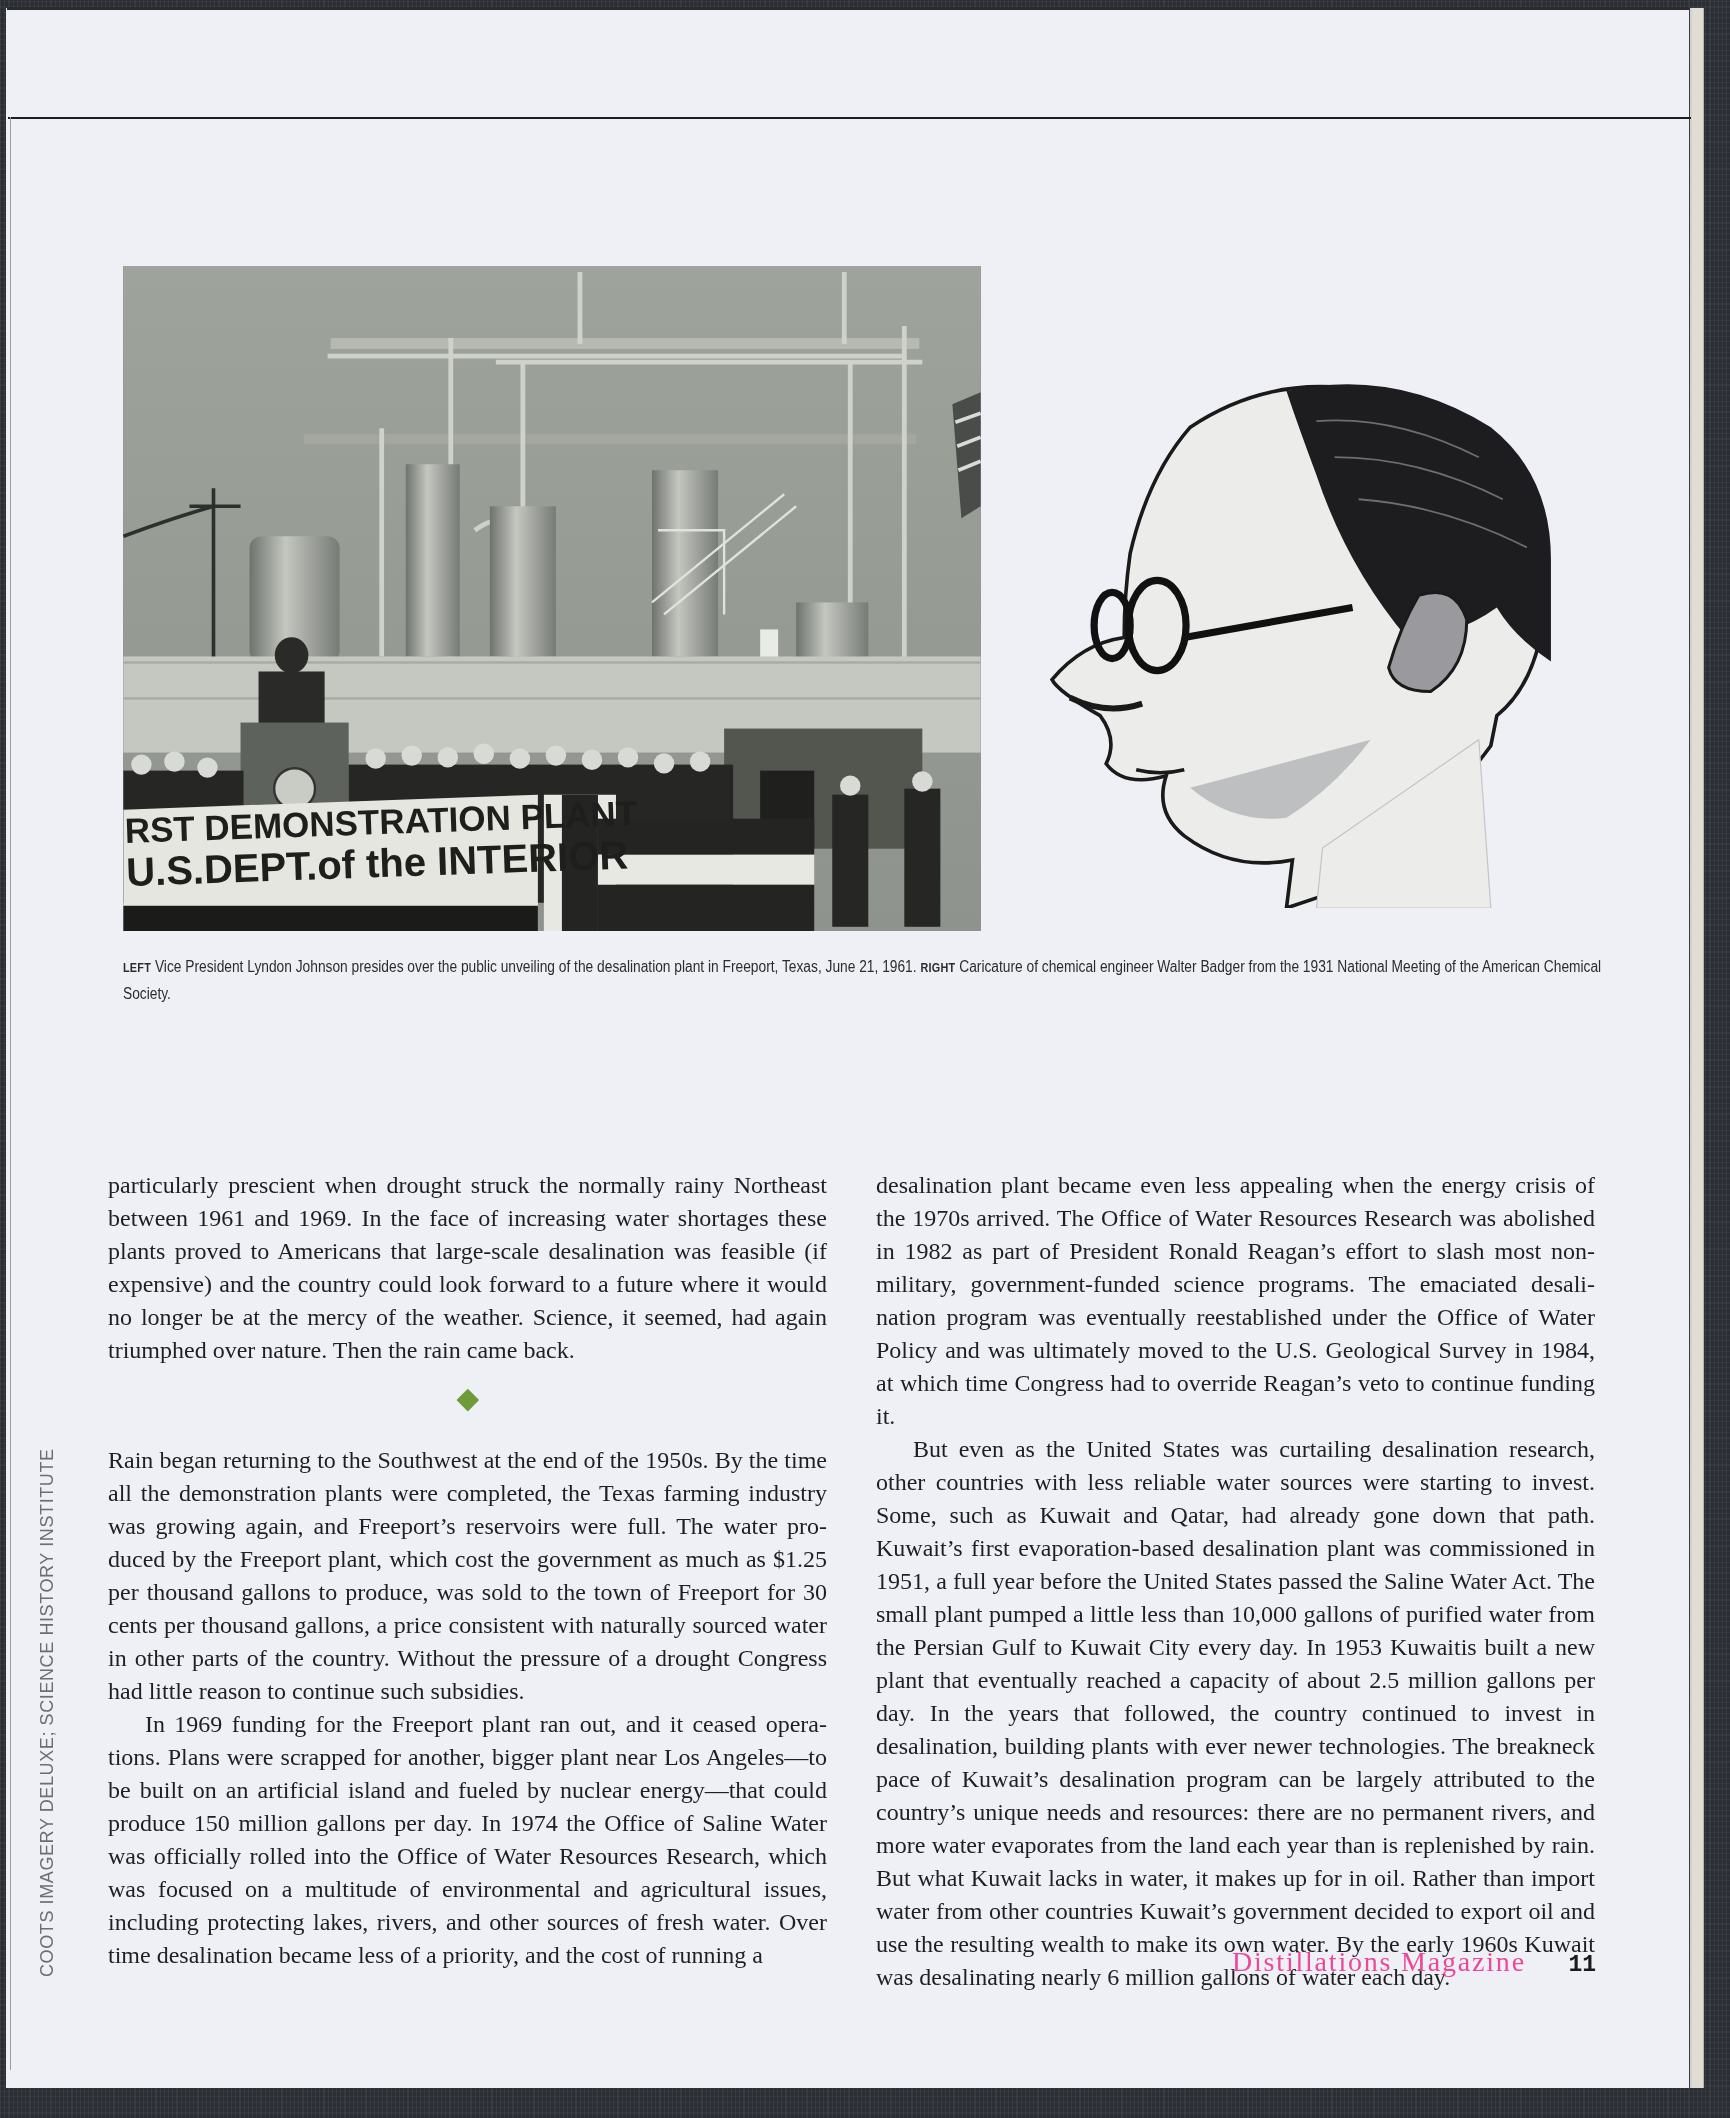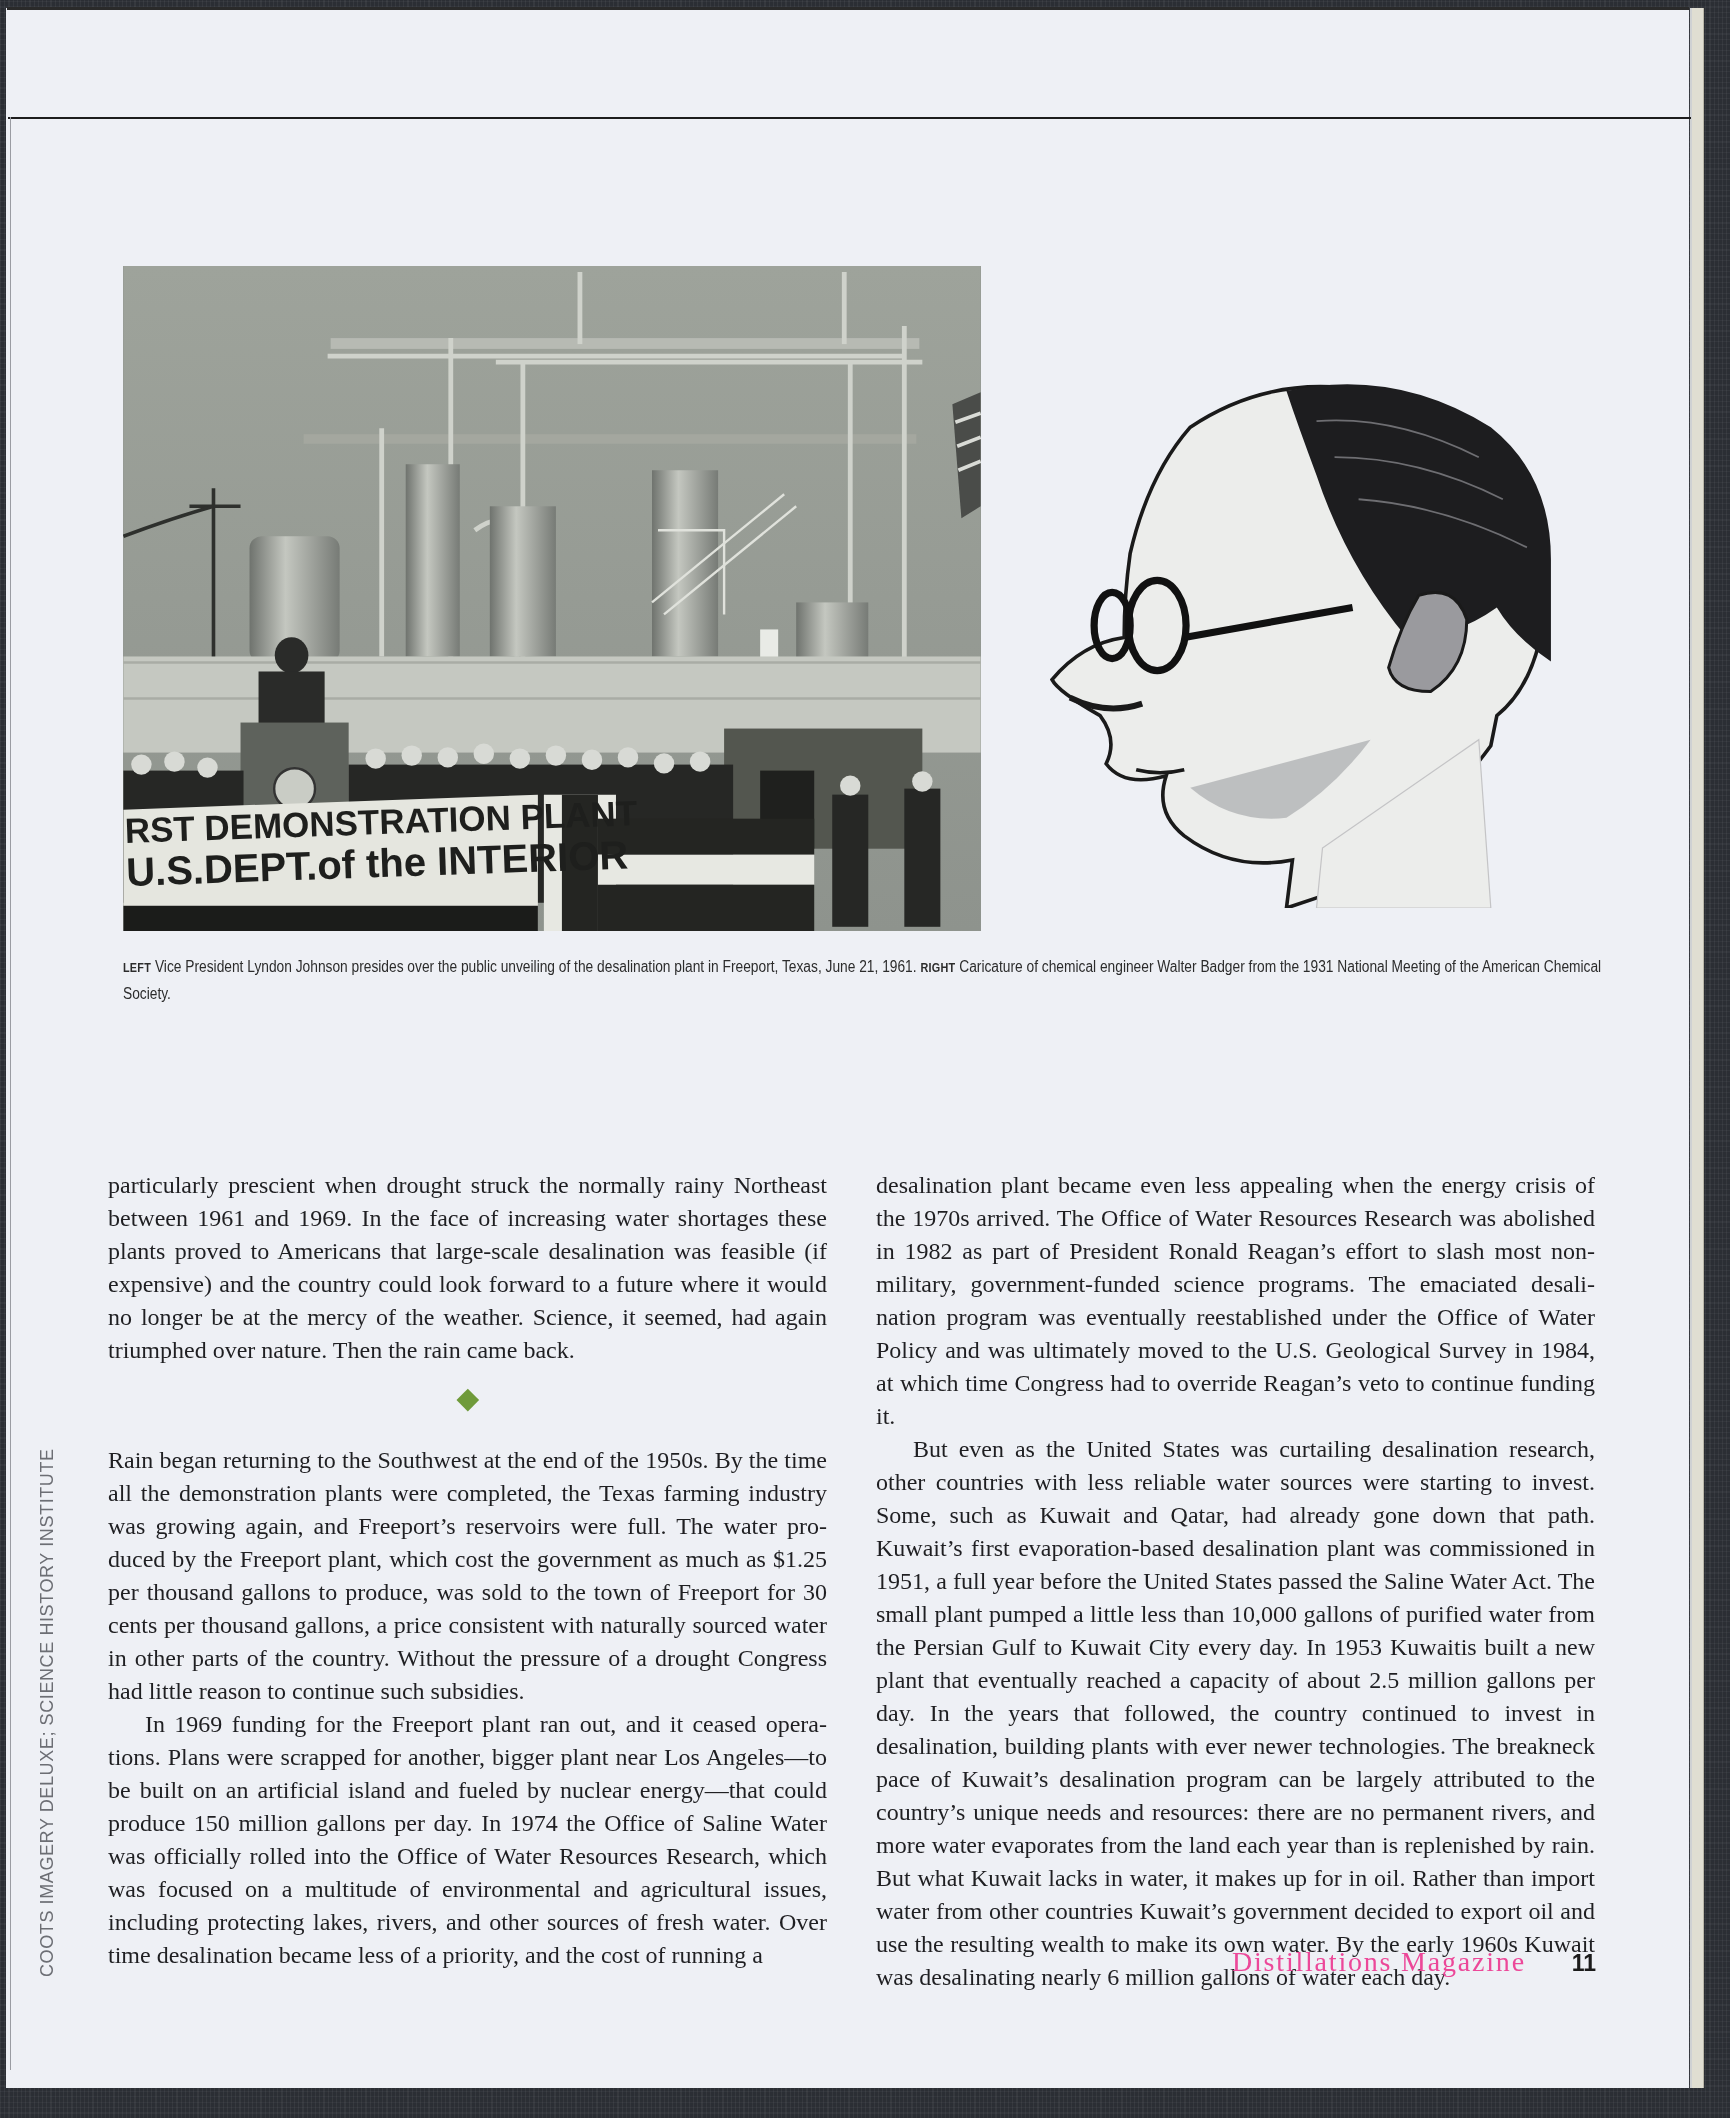--- a/index.html
+++ b/index.html
@@ -65,21 +65,21 @@
     
     .credit {
       position: absolute; left: 37px; top: 1977px; transform: rotate(-90deg); transform-origin: left top;
       font-family: "Liberation Sans", "DejaVu Sans", sans-serif; font-size: 18px; letter-spacing: 0.6px;
       color: #6c6e74; white-space: nowrap;
     }
 
     
     .footer { position: absolute; top: 1946px; left: 1232px; width: 364px; display: flex; justify-content: space-between; align-items: baseline; }
     .mag-name { font-size: 28px; letter-spacing: 1.8px; color: #ec4899; }
-    .page-num { font-family: Liberation Sans, sans-serif; font-weight: bold; font-size: 23px; color: #1b1b1b; }
+    .page-num { font-family: Liberation Mono, monospace; font-weight: bold; font-size: 23px; color: #1b1b1b; }
   </style>
 </head>
 <body>
 
 <div class="binder"></div>
 <div class="page-stack"></div>
 <div class="page"></div>
 <div class="rule-top"></div>
 <div class="rule-head"></div>
 <div class="spine-line"></div>

